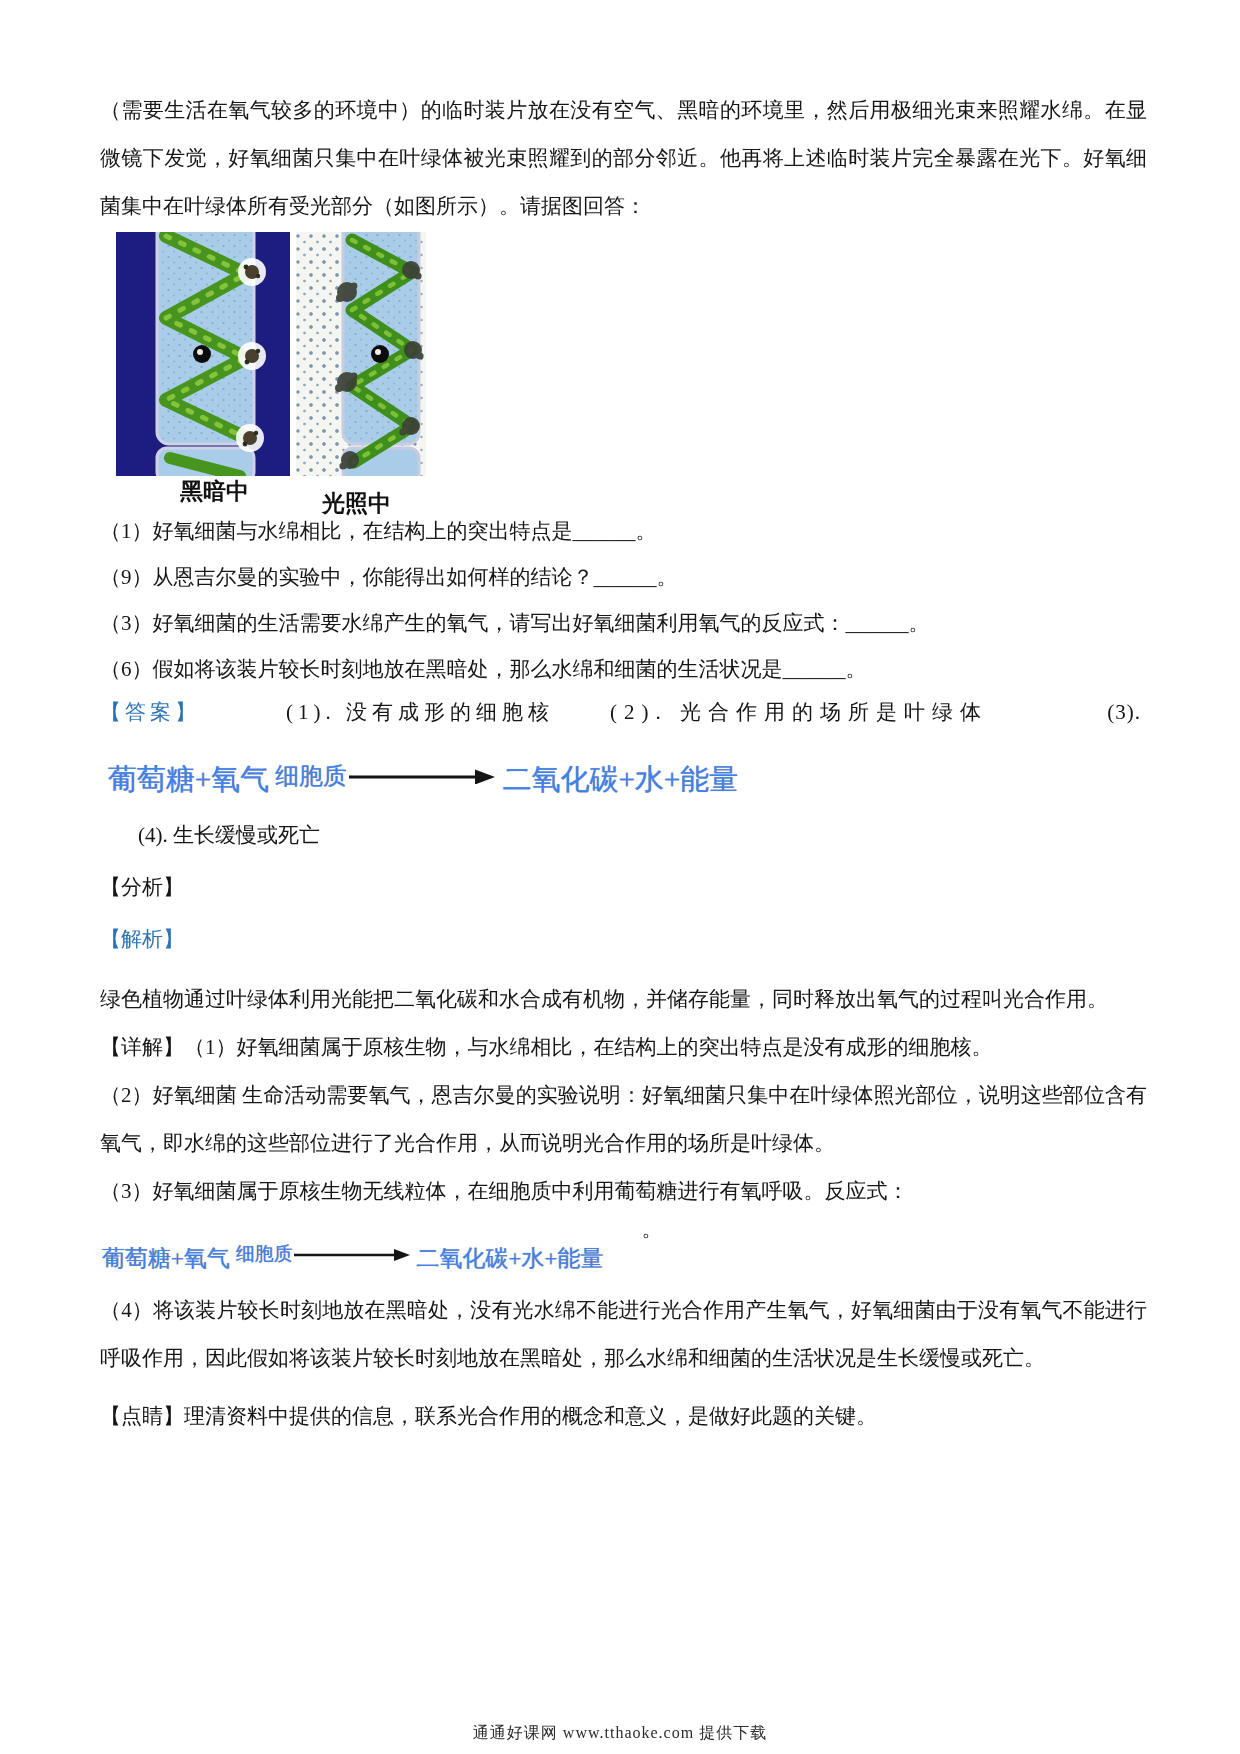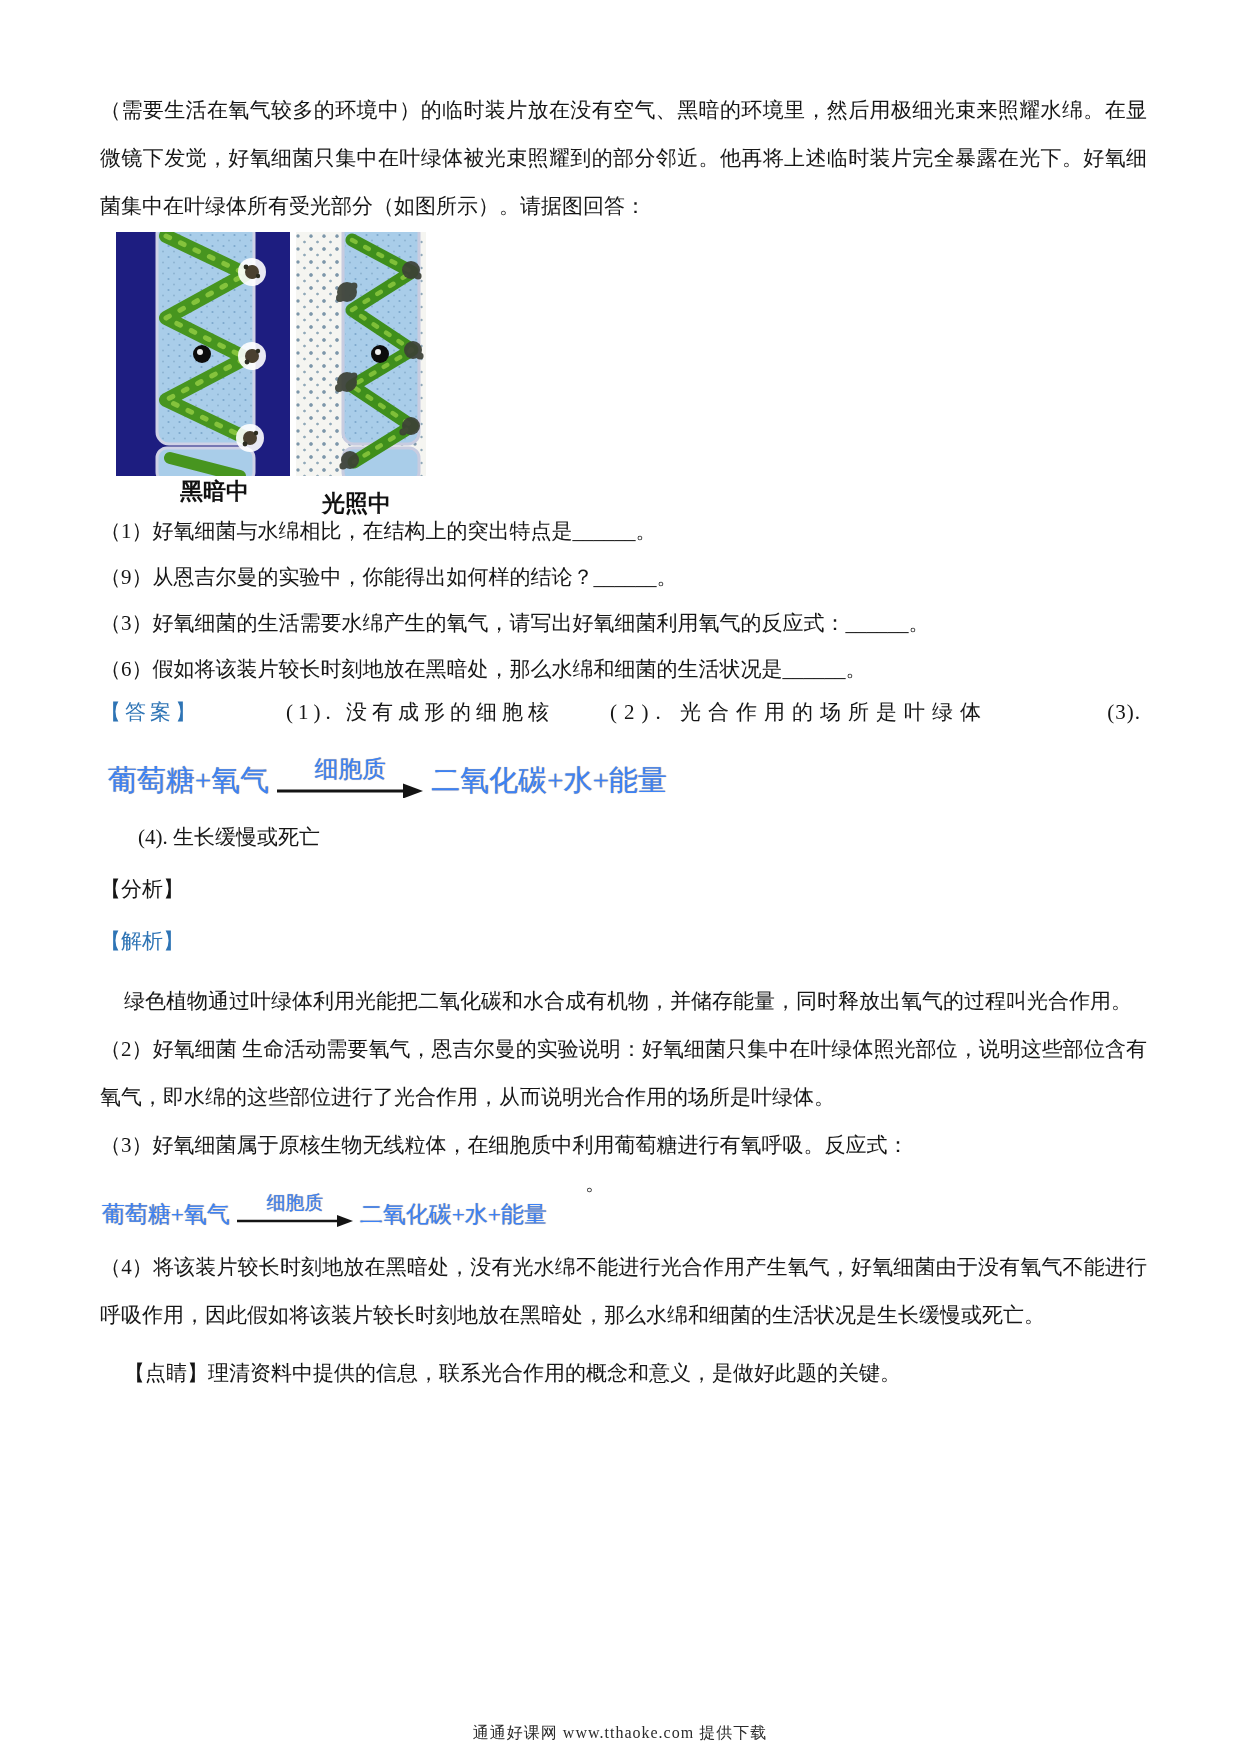--- a/index.html
+++ b/index.html
@@ -28,30 +28,30 @@
   .answer-label{letter-spacing:4px;white-space:nowrap;}
   .ans-seg{letter-spacing:5px;white-space:nowrap;}
   .seg1{margin-left:86px;}
   .seg2{margin-left:56px;letter-spacing:7px;}
   .seg3{margin-left:auto;margin-right:6px;letter-spacing:1px;}
 
   
   .rxn{display:inline-flex;align-items:center;color:#3b82f6;
        text-shadow:0.7px 0 rgba(150,90,50,.28), -0.7px 0 rgba(60,90,150,.28), 0 0 1px rgba(90,70,50,.45);}
   .rxn .reactants,.rxn .products{white-space:nowrap;}
-  .rxn .arrow{display:inline-flex;flex-direction:column;align-items:center;margin:0 6px;transform:translateY(-4px);}
+  .rxn .arrow{display:inline-flex;flex-direction:row;align-items:center;margin:0 6px;transform:translateY(-4px);}
   .rxn .arrow-label{font-size:0.82em;line-height:1.1;}
   .rxn-1{font-size:29px;margin:30px 0 0 8px;}
   .rxn-2{font-size:23px;margin:28px 0 0 2px;}
   .rxn-period{font-size:21px;margin-left:34px;vertical-align:top;}
 
   .answer4{font-size:21px;margin:20px 0 0 38px;line-height:30px;}
   .sec-label{font-size:21px;line-height:30px;margin-top:22px;}
   .detail{margin-top:0;}
-  .mt10{margin-top:10px;margin-left:24px;}
+  .mt10{margin-top:10px;}
   .mt12{margin-top:12px;}
 
   .footer{position:absolute;bottom:10px;left:0;width:100%;text-align:center;
           font-size:16px;color:#2b2b2b;letter-spacing:1px;}
 </style>
 </head>
 <body>
 
 <div class="page">
 
@@ -160,20 +160,21 @@
   </div>
 
   <p class="answer4">(4). 生长缓慢或死亡</p>
 
   <p class="sec-label">【分析】</p>
   <p class="sec-label blue">【解析】</p>
 
   <p class="para mt10">绿色植物通过叶绿体利用光能把二氧化碳和水合成有机物，并储存能量，同时释放出氧气的过程叫光合作用。</p>
 
   <div class="detail">
+    <p class="para">【详解】（1）好氧细菌属于原核生物，与水绵相比，在结构上的突出特点是没有成形的细胞核。</p>
     <p class="para">（2）好氧细菌  生命活动需要氧气，恩吉尔曼的实验说明：好氧细菌只集中在叶绿体照光部位，说明这些部位含有氧气，即水绵的这些部位进行了光合作用，从而说明光合作用的场所是叶绿体。</p>
     <p class="para">（3）好氧细菌属于原核生物无线粒体，在细胞质中利用葡萄糖进行有氧呼吸。反应式：</p>
   </div>
 
   <div>
     <div class="rxn rxn-2" style="display:inline-flex">
       <span class="reactants">葡萄糖+氧气</span>
       <span class="arrow">
         <span class="arrow-label">细胞质</span>
         <svg width="118" height="13" viewBox="0 0 118 13">

